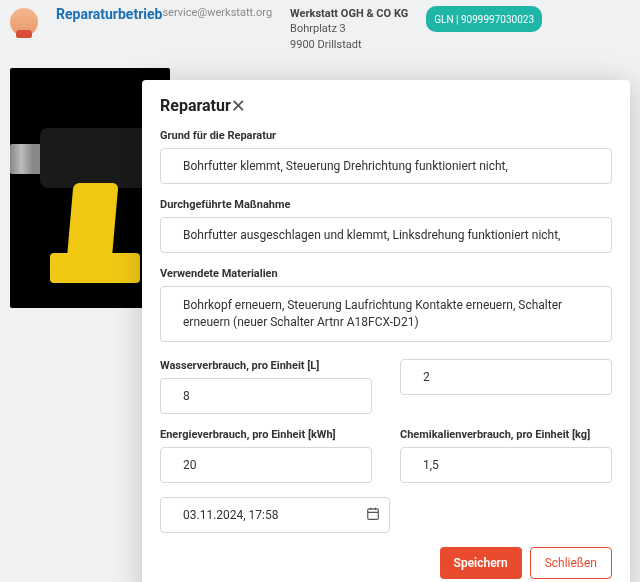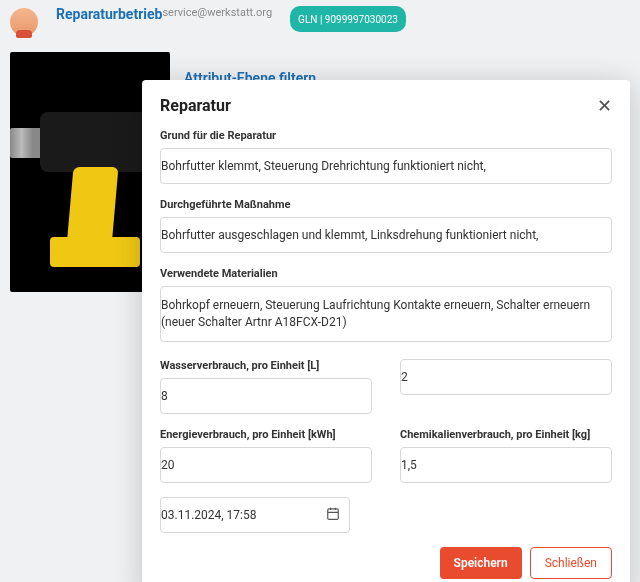--- a/index.html
+++ b/index.html
@@ -22,44 +22,49 @@
 .drill-base{position:absolute;top:155px;left:40px;width:90px;height:30px;background:#f0c814;border-radius:4px}
 .side{flex:1}
 .side-title{color:#1a6fb5;font-weight:600;font-size:14px;margin-top:18px;margin-bottom:6px}
 .side-text{font-size:12px;color:#666;line-height:1.5}
 .tabs{display:flex;gap:18px;margin-top:18px;font-size:12px;font-weight:600;color:#1a6fb5}
 .tab-active{color:#e05a2b}
 .bottom-hint{position:absolute;bottom:10px;left:360px;display:flex;align-items:center;gap:10px;color:#999;font-size:12px}
 .chevron{color:#bbb;font-size:16px}
 .hex{width:28px;height:28px;background:#4a7bc4;clip-path:polygon(25% 5%,75% 5%,100% 50%,75% 95%,25% 95%,0 50%);display:flex;align-items:center;justify-content:center;color:#fff;font-size:14px}
 .modal{position:absolute;top:80px;left:142px;width:488px;background:#fff;border-radius:4px;box-shadow:0 4px 30px rgba(0,0,0,0.2);padding:16px 18px 18px 18px}
-.modal-header{display:flex;justify-content:space-between;align-items:center;margin-bottom:14px}
+.modal-header{display:flex;align-items:center;margin-bottom:14px}
 .modal-title{font-size:16px;font-weight:700;color:#222}
 .close-x{color:#555;cursor:pointer;font-size:18px;line-height:1}
 .fld{margin-bottom:14px}
 .fld-label{font-size:11px;font-weight:700;color:#333;margin-bottom:6px;display:block}
-.fld-input{width:100%;border:1px solid #d8d8d8;border-radius:4px;padding:10px 0;font-size:12px;color:#333;background:#fff;font-family:inherit}
+.fld-input{width:100%;border:1px solid #d8d8d8;border-radius:4px;padding:10px 22px;font-size:12px;color:#333;background:#fff;font-family:inherit}
 .fld-ta{min-height:48px;resize:none;line-height:1.4}
 .row{display:flex;gap:28px}
 .col{flex:1}
-.dt-wrap{position:relative;width:190px}
+.dt-wrap{position:relative;width:230px}
 .dt-icon{position:absolute;right:10px;top:50%;transform:translateY(-50%);pointer-events:none;color:#555}
 .modal-footer{display:flex;justify-content:flex-end;gap:8px;margin-top:14px}
 .btn{border-radius:4px;padding:8px 14px;font-size:12px;cursor:pointer;font-family:inherit}
 .btn-primary{background:#e84b2e;color:#fff;border:none;font-weight:600}
 .btn-secondary{background:#fff;color:#e84b2e;border:1px solid #e84b2e}
 </style>
 </head>
 <body>
 
 <div class="header">
   <div class="avatar"></div>
   <div class="company-block">
     <div class="company-name">Reparaturbetrieb</div>
     <div class="company-email">service@werkstatt.org</div>
+  </div>
+  <div class="info-block">
+    <div class="info-title">Werkstatt OGH &amp; CO KG</div>
+    <div>Bohrplatz 3</div>
+    <div>9900 Drillstadt</div>
   </div>
   <div class="gln-badge">GLN | 9099997030023</div>
 </div>
 
 <div class="content">
   <div class="product-img">
     <div class="drill">
       <div class="drill-chuck"></div>
       <div class="drill-body"></div>
       <div class="drill-grip"></div>

